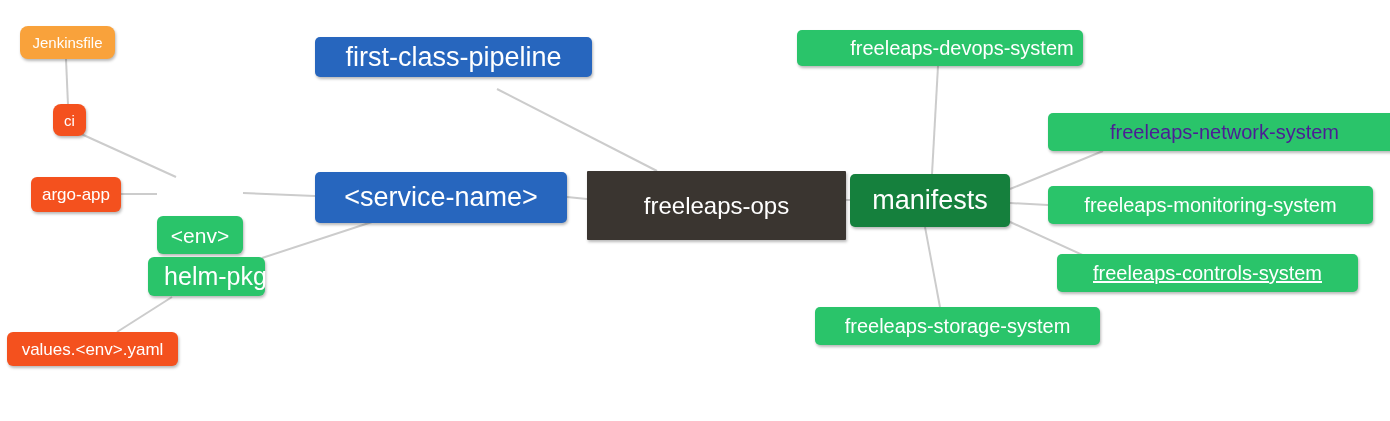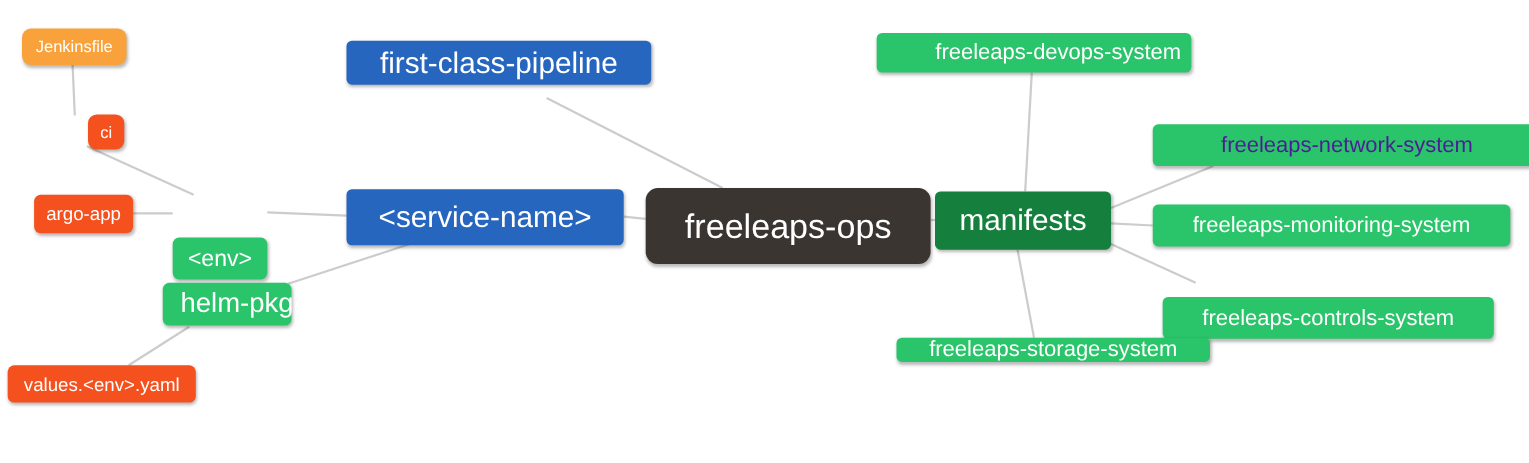--- a/index.html
+++ b/index.html
@@ -53,56 +53,56 @@
       <line x1="938" y1="66" x2="932" y2="174" stroke="#CCCCCC" stroke-width="2"></line>
       <line x1="1010" y1="189" x2="1103" y2="151" stroke="#CCCCCC" stroke-width="2"></line>
       <line x1="1010" y1="203" x2="1048" y2="205" stroke="#CCCCCC" stroke-width="2"></line>
       <line x1="1008" y1="221" x2="1087" y2="257" stroke="#CCCCCC" stroke-width="2"></line>
       <line x1="925" y1="227" x2="940" y2="307" stroke="#CCCCCC" stroke-width="2"></line>
     </svg>
   <div id="node-layer">
       <div class="node" style="left: 20px; top: 26px; width: 95px; height: 33px; font-size: 15px; border-radius: 8px; background: rgb(249, 162, 59); color: rgb(255, 255, 255);">
         <span>Jenkinsfile</span>
       </div>
-      <div class="node" style="left: 53px; top: 104px; width: 33px; height: 32px; font-size: 15px; border-radius: 8px; background: rgb(244, 81, 30); color: rgb(255, 255, 255); margin-left: 27px;">
+      <div class="node" style="left: 53px; top: 104px; width: 33px; height: 32px; font-size: 15px; border-radius: 8px; background: rgb(244, 81, 30); color: rgb(255, 255, 255);">
         <span>ci</span>
       </div>
       <div class="node" style="left: 31px; top: 177px; width: 90px; height: 35px; font-size: 17px; border-radius: 6px; background: rgb(244, 81, 30); color: rgb(255, 255, 255);">
         <span>argo-app</span>
       </div>
       <div class="node" style="left: 157px; top: 175px; width: 86px; height: 38px; font-size: 21px; border-radius: 6px; background: rgb(42, 196, 106); color: rgb(255, 255, 255); margin-top: 41px;">
         <span>&lt;env&gt;</span>
       </div>
       <div class="node" style="left: 148px; top: 257px; width: 117px; height: 39px; font-size: 25px; border-radius: 6px; background: rgb(42, 196, 106); color: rgb(255, 255, 255); padding-left: 18px;">
         <span>helm-pkg</span>
       </div>
       <div class="node" style="left: 7px; top: 332px; width: 171px; height: 34px; font-size: 17px; border-radius: 6px; background: rgb(244, 81, 30); color: rgb(255, 255, 255);">
         <span>values.&lt;env&gt;.yaml</span>
       </div>
       <div class="node" style="left: 315px; top: 37px; width: 277px; height: 40px; font-size: 27px; border-radius: 5px; background: rgb(39, 102, 190); color: rgb(255, 255, 255);">
         <span>first-class-pipeline</span>
       </div>
       <div class="node" style="left: 315px; top: 172px; width: 252px; height: 51px; font-size: 27px; border-radius: 5px; background: rgb(39, 102, 190); color: rgb(255, 255, 255);">
         <span>&lt;service-name&gt;</span>
       </div>
-      <div class="node" style="left: 587px; top: 171px; width: 259px; height: 69px; font-size: 31px; border-radius: 11px; background: rgb(58, 53, 48); color: rgb(255, 255, 255);">
+      <div class="node" style="left: 587px; top: 171px; width: 259px; height: 69px; font-size: 24px; border-radius: 1px; background: rgb(58, 53, 48); color: rgb(255, 255, 255);">
         <span>freeleaps-ops</span>
       </div>
       <div class="node" style="left: 850px; top: 174px; width: 160px; height: 53px; font-size: 27px; border-radius: 5px; background: #15803d; color: rgb(255, 255, 255);">
         <span>manifests</span>
       </div>
       <div class="node" style="left: 797px; top: 30px; width: 286px; height: 36px; font-size: 20px; border-radius: 5px; background: rgb(42, 196, 106); color: rgb(255, 255, 255); padding-left: 44px;">
         <span>freeleaps-devops-system</span>
       </div>
       <div class="node" style="left: 1048px; top: 113px; width: 353px; height: 38px; font-size: 20px; border-radius: 5px; background: rgb(42, 196, 106); color: #4c1d95;">
         <span>freeleaps-network-system</span>
       </div>
       <div class="node" style="left: 1048px; top: 186px; width: 325px; height: 38px; font-size: 20px; border-radius: 5px; background: rgb(42, 196, 106); color: rgb(255, 255, 255);">
         <span>freeleaps-monitoring-system</span>
       </div>
-      <div class="node" style="left: 1057px; top: 270px; width: 301px; height: 38px; font-size: 20px; border-radius: 5px; background: rgb(42, 196, 106); color: rgb(255, 255, 255);">
+      <div class="node" style="left: 1057px; top: 254px; width: 301px; height: 38px; font-size: 20px; border-radius: 5px; background: rgb(42, 196, 106); color: rgb(255, 255, 255); text-decoration: underline;">
         <span>freeleaps-controls-system</span>
       </div>
-      <div class="node" style="left: 815px; top: 307px; width: 285px; height: 22px; font-size: 20px; border-radius: 5px; background: rgb(42, 196, 106); color: rgb(255, 255, 255); align-items: center;">
+      <div class="node" style="left: 815px; top: 307px; width: 285px; height: 38px; font-size: 20px; border-radius: 5px; background: rgb(42, 196, 106); color: rgb(255, 255, 255); align-items: center;">
         <span>freeleaps-storage-system</span>
       </div>
     </div>
 </div>
 
 </body></html>

